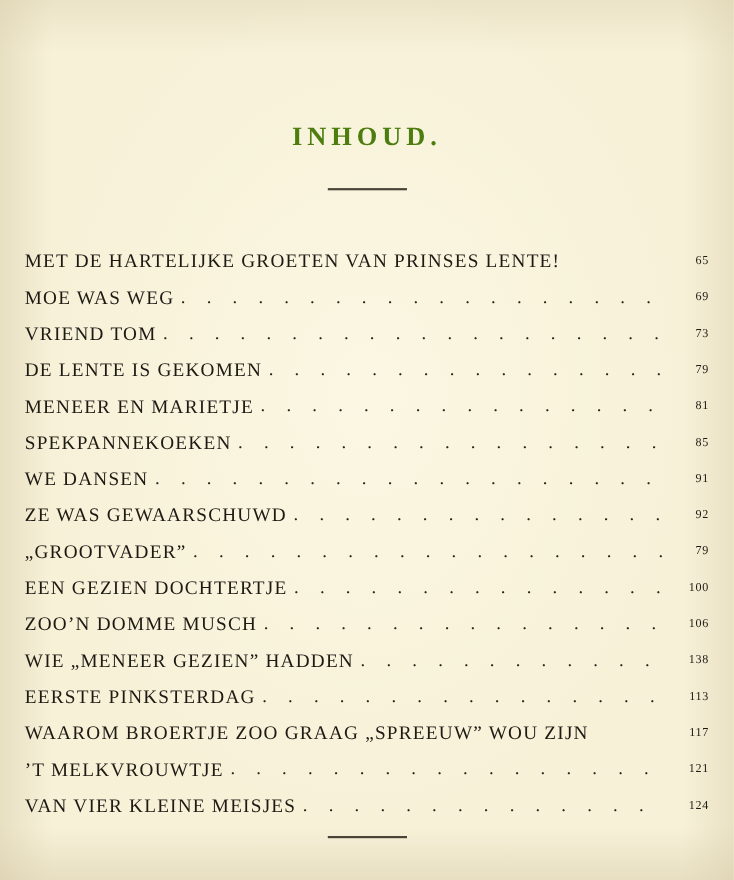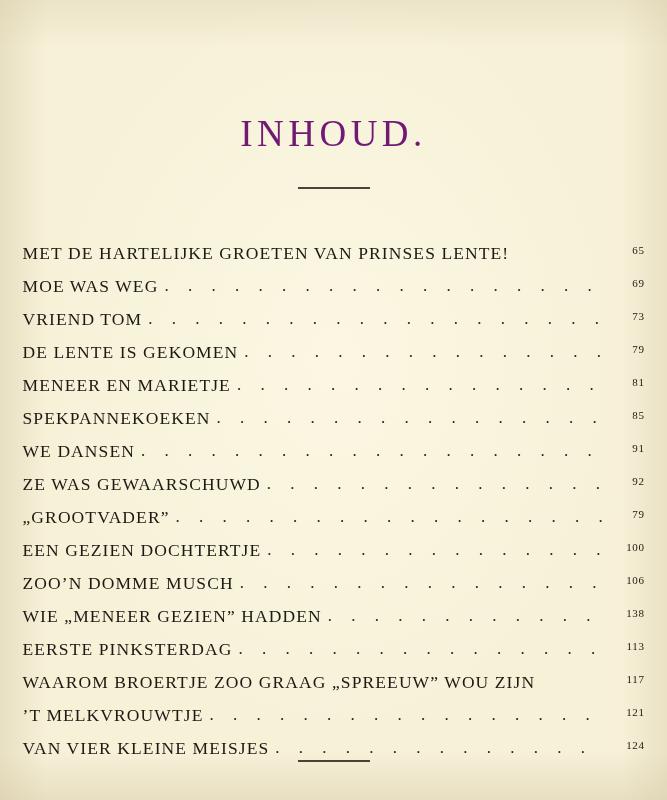--- a/index.html
+++ b/index.html
@@ -27,40 +27,41 @@
   }
   .content {
     position: absolute;
     left: 0;
     right: 0;
     top: 0;
   }
   .title {
     text-align: center;
     margin-top: 112px;
-    font-size: 37px;
+    font-size: 24px;
     letter-spacing: 4.5px;
     font-family: "Liberation Serif", serif;
-    color: #701a75;
+    color: #4d7c0f;
+    font-weight: bold;
   }
   .rule-top {
     width: 72px;
     height: 2px;
     background: #4a4438;
     margin: 32px auto 0 auto;
   }
   .toc {
     margin: 56px auto 0 auto;
     width: 622px;
     padding: 0;
     list-style: none;
   }
   .toc-row {
     display: flex;
-    align-items: flex-start;
+    align-items: center;
     font-size: 17.5px;
     letter-spacing: 1.1px;
     line-height: 1.0;
     margin-bottom: 15.5px;
     color: #1d1a14;
     white-space: nowrap;
   }
   .toc-title {
     flex: 0 0 auto;
   }

